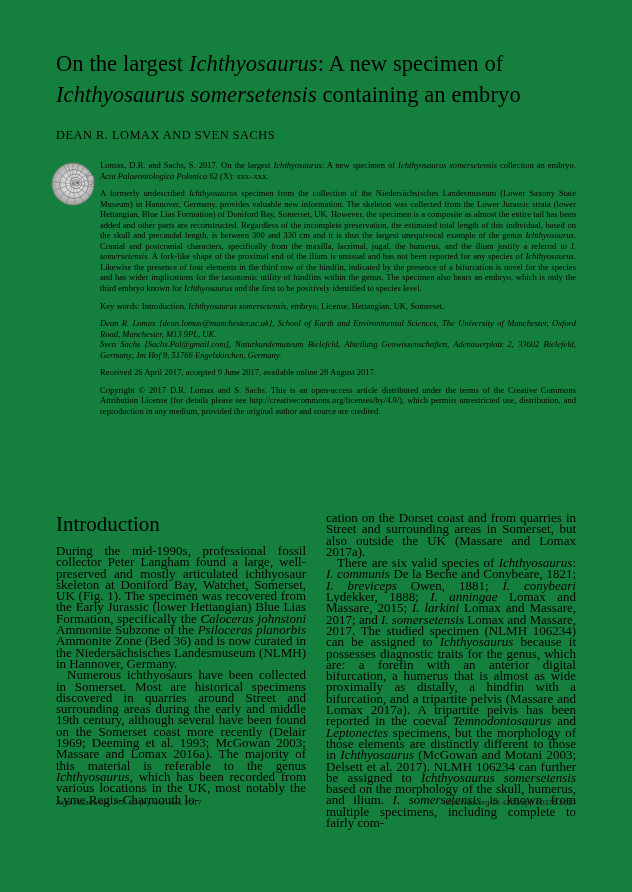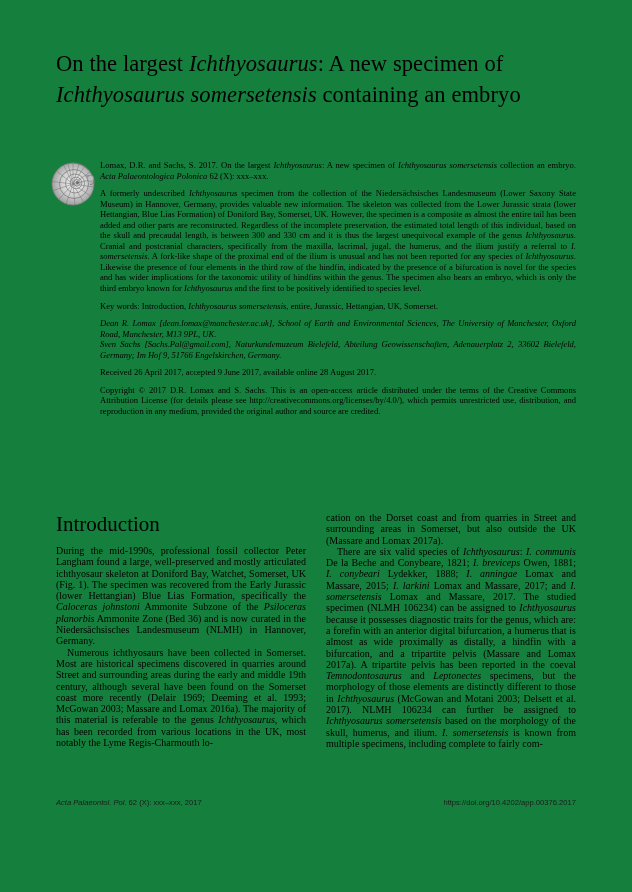--- a/index.html
+++ b/index.html
@@ -83,21 +83,21 @@
     left: 56px;
     top: 512px;
     font-size: 21px;
     font-weight: normal;
     margin: 0;
   }
   .col {
     position: absolute;
     top: 545px;
     width: 250px;
-    font-size: 10px;
+    font-size: 13px;
     line-height: 11.3px;
     text-align: justify;
   }
   .col-left { left: 56px; }
   .col-right { left: 326px; top: 512px; }
   .col p { margin: 0; text-indent: 0; }
   .col p.indent { text-indent: 11px; }
   .col .it { font-style: italic; }
 
   
@@ -122,20 +122,21 @@
 
 <div class="page">
 
   <div class="title-block">
     <h1 class="title">
       <span>On the largest </span><span class="it">Ichthyosaurus</span><span>: A new specimen of</span><br>
       <span class="it">Ichthyosaurus somersetensis</span><span> containing an embryo</span>
     </h1>
   </div>
 
+  <div class="authors">DEAN R. LOMAX and SVEN SACHS</div>
 
   <div class="logo">
     <svg viewBox="0 0 52 52" width="52" height="52" aria-hidden="true">
       <defs>
         <radialGradient id="shellg" cx="52%" cy="48%" r="55%">
           <stop offset="0%" stop-color="#f2f2f2"></stop>
           <stop offset="55%" stop-color="#cfcfcf"></stop>
           <stop offset="100%" stop-color="#9a9a9a"></stop>
         </radialGradient>
       </defs>
@@ -170,21 +171,21 @@
       <circle cx="42.5" cy="20.5" r="3.2" fill="#bdbdbd" stroke="#777" stroke-width="0.6"></circle>
     </svg>
   </div>
 
   <div class="abstract-col">
 
     <p><span>Lomax, D.R. and Sachs, S. 2017. On the largest </span><span class="it">Ichthyosaurus</span><span>: A new specimen of </span><span class="it">Ichthyosaurus somersetensis</span><span> collection an embryo. </span><span class="it">Acta Palaeontologica Polonica</span><span> 62 (X): xxx–xxx.</span></p>
 
     <p><span>A formerly undescribed </span><span class="it">Ichthyosaurus</span><span> specimen from the collection of the Niedersächsisches Landesmuseum (Lower Saxony State Museum) in Hannover, Germany, provides valuable new information. The skeleton was collected from the Lower Jurassic strata (lower Hettangian, Blue Lias Formation) of Doniford Bay, Somerset, UK. However, the specimen is a composite as almost the entire tail has been added and other parts are reconstructed. Regardless of the incomplete preservation, the estimated total length of this individual, based on the skull and precaudal length, is between 300 and 330 cm and it is thus the largest unequivocal example of the genus </span><span class="it">Ichthyosaurus</span><span>. Cranial and postcranial characters, specifically from the maxilla, lacrimal, jugal, the humerus, and the ilium justify a referral to </span><span class="it">I. somersetensis</span><span>. A fork-like shape of the proximal end of the ilium is unusual and has not been reported for any species of </span><span class="it">Ichthyosaurus</span><span>. Likewise the presence of four elements in the third row of the hindfin, indicated by the presence of a bifurcation is novel for the species and has wider implications for the taxonomic utility of hindfins within the genus. The specimen also bears an embryo, which is only the third embryo known for </span><span class="it">Ichthyosaurus</span><span> and the first to be positively identified to species level.</span></p>
 
-    <p><span>Key words: </span><span>Introduction, </span><span class="it">Ichthyosaurus somersetensis</span><span>, entire, Jurassic, Hettangian, UK, Somerset.</span></p>
+    <p><span>Key words: </span><span>Introduction, </span><span class="it">Ichthyosaurus somersetensis</span><span>, embryo, License, Hettangian, UK, Somerset.</span></p>
 
     <p class="affil">
       <span class="affil-line">Dean R. Lomax [dean.lomax@manchester.ac.uk], School of Earth and Environmental Sciences, The University of Manchester, Oxford Road, Manchester, M13 9PL, UK.</span>
       <span class="affil-line">Sven Sachs [Sachs.Pal@gmail.com], Naturkundemuzeum Bielefeld, Abteilung Geowissenschaften, Adenauerplatz 2, 33602 Bielefeld, Germany; Im Hof 9, 51766 Engelskirchen, Germany.</span>
     </p>
 
     <p>Received 26 April 2017, accepted 9 June 2017, available online 28 August 2017.</p>
 
     <p class="tight">Copyright © 2017 D.R. Lomax and S. Sachs. This is an open-access article distributed under the terms of the Creative Commons Attribution License (for details please see http://creativecommons.org/licenses/by/4.0/), which permits unrestricted use, distribution, and reproduction in any medium, provided the original author and source are credited.</p>
   </div>

